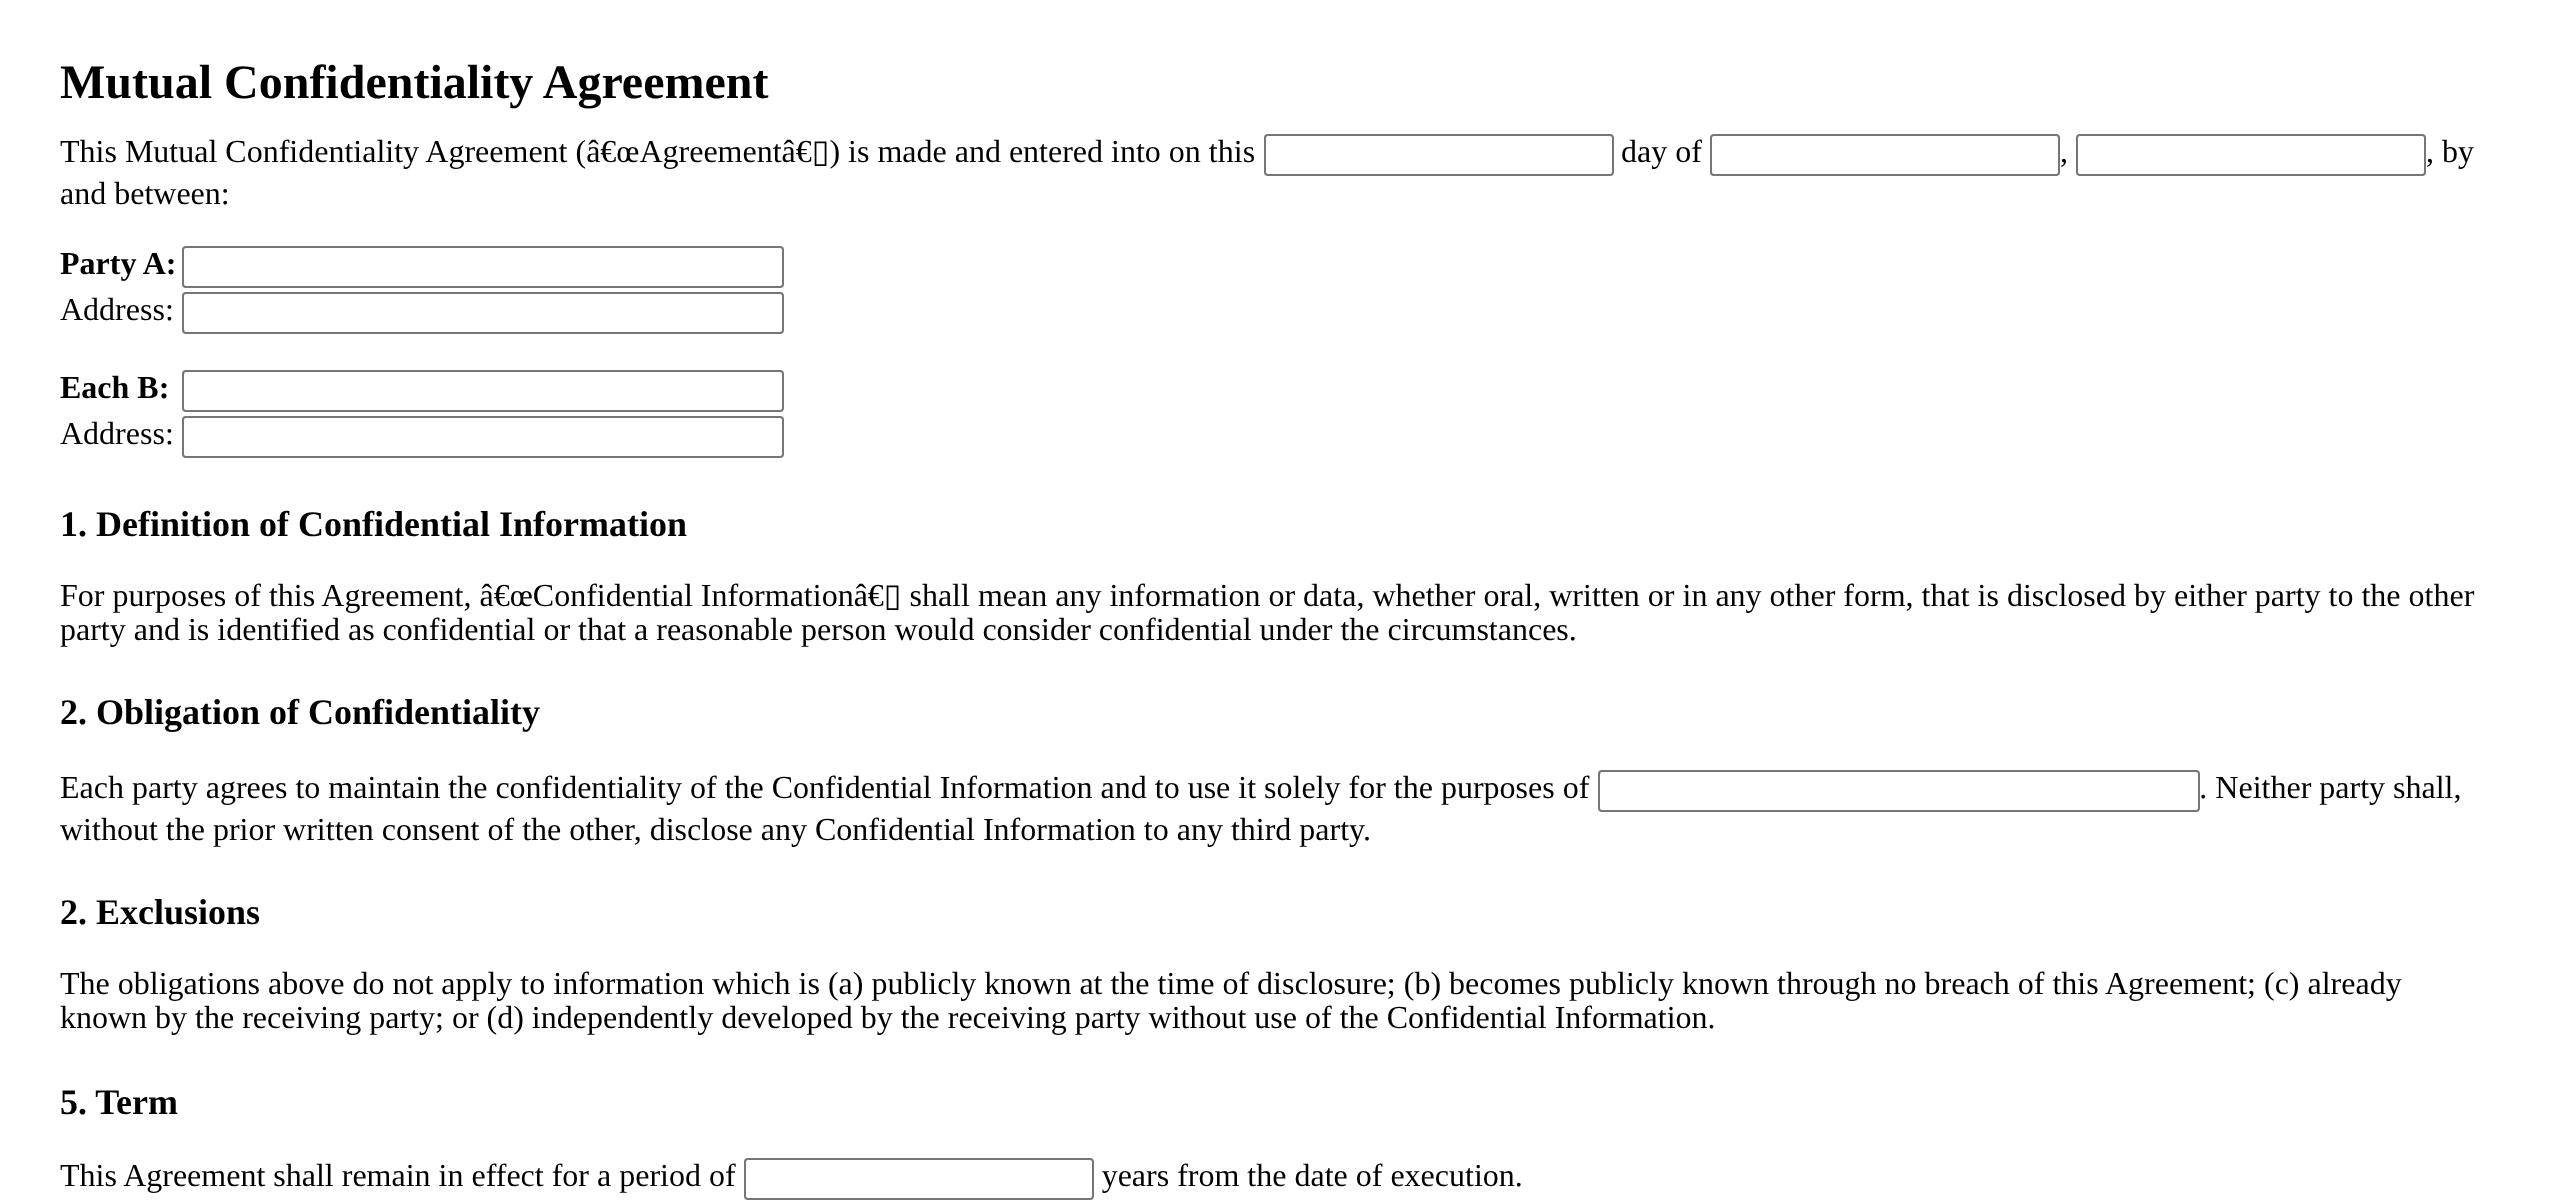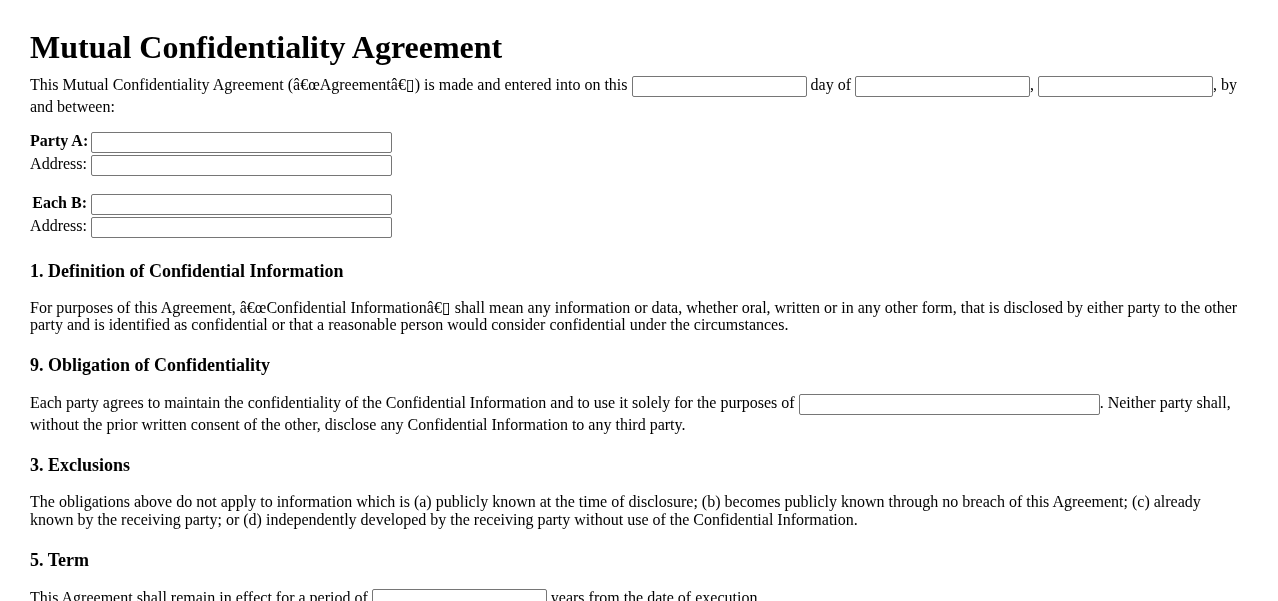--- a/index.html
+++ b/index.html
@@ -6,21 +6,21 @@
     background: #ffffff;
   }
   body {
     margin: 29px 30px;
     color: #000000;
     font-family: "Liberation Serif", "DejaVu Serif", "DejaVu Sans", serif;
     font-size: 16px;
     line-height: 1.08;
   }
   h1.doc-title {
-    font-size: 32px;
+    font-size: 24px;
     font-weight: bold;
     margin: 0;
     line-height: 1.15;
   }
   h3.sec-heading {
     font-size: 18px;
     font-weight: bold;
     margin: 23px 0 17px 0;
     line-height: 1.1;
   }
@@ -41,21 +41,20 @@
     vertical-align: middle;
     font-family: inherit;
     font-size: 14px;
   }
   input.in-sm { width: 175px; }
   input.in-lg { width: 301px; }
   .plabel {
     display: inline-block;
     width: 57px;
     white-space: nowrap;
-    text-align: right;
   }
 </style>
 </head>
 <body>
 
 <h1 class="doc-title">Mutual Confidentiality Agreement</h1>
 
 <p class="intro"><span>This Mutual Confidentiality Agreement (â€œAgreementâ€▯) is made and entered into on this</span>
 <input type="text" class="in in-sm" value="" style="">
 <span>day of</span>
@@ -64,23 +63,23 @@
 
 <p><strong class="plabel">Party A:</strong> <input type="text" class="in in-lg" value="" style=""><br>
 <span class="plabel">Address:</span> <input type="text" class="in in-lg" value="" style=""></p>
 
 <p><strong class="plabel">Each B:</strong> <input type="text" class="in in-lg" value="" style=""><br>
 <span class="plabel">Address:</span> <input type="text" class="in in-lg" value="" style=""></p>
 
 <h3 class="sec-heading">1. Definition of Confidential Information</h3>
 <p>For purposes of this Agreement, â€œConfidential Informationâ€▯ shall mean any information or data, whether oral, written or in any other form, that is disclosed by either party to the other party and is identified as confidential or that a reasonable person would consider confidential under the circumstances.</p>
 
-<h3 class="sec-heading">9. Obligation of Confidentiality</h3>
+<h3 class="sec-heading">2. Obligation of Confidentiality</h3>
 <p><span>Each party agrees to maintain the confidentiality of the Confidential Information and to use it solely for the purposes of</span>
 <input type="text" class="in in-lg" value="" style=""><span>. Neither party shall, without the prior written consent of the other, disclose any Confidential Information to any third party.</span></p>
 
-<h3 class="sec-heading">3. Exclusions</h3>
+<h3 class="sec-heading">2. Exclusions</h3>
 <p>The obligations above do not apply to information which is (a) publicly known at the time of disclosure; (b) becomes publicly known through no breach of this Agreement; (c) already known by the receiving party; or (d) independently developed by the receiving party without use of the Confidential Information.</p>
 
 <h3 class="sec-heading">5. Term</h3>
 <p><span>This Agreement shall remain in effect for a period of</span>
 <input type="text" class="in in-sm" value="" style="">
 <span>years from the date of execution.</span></p>
 
 </body></html>

